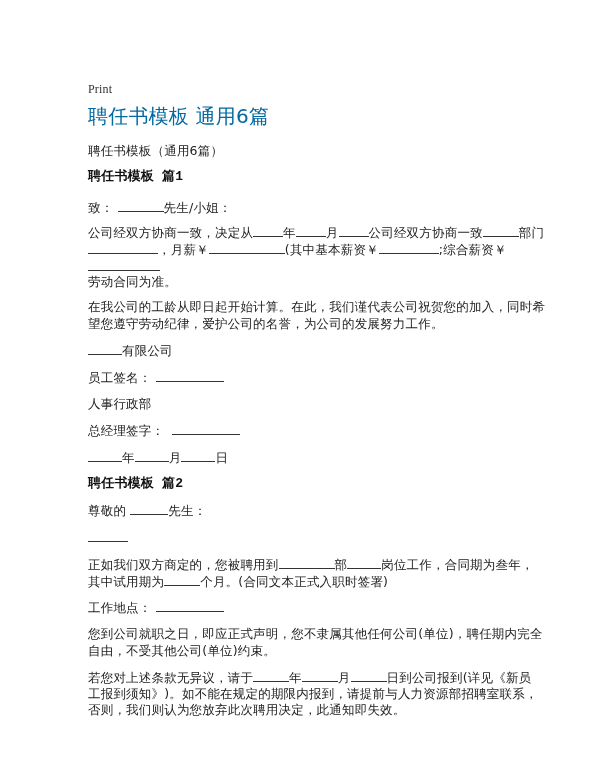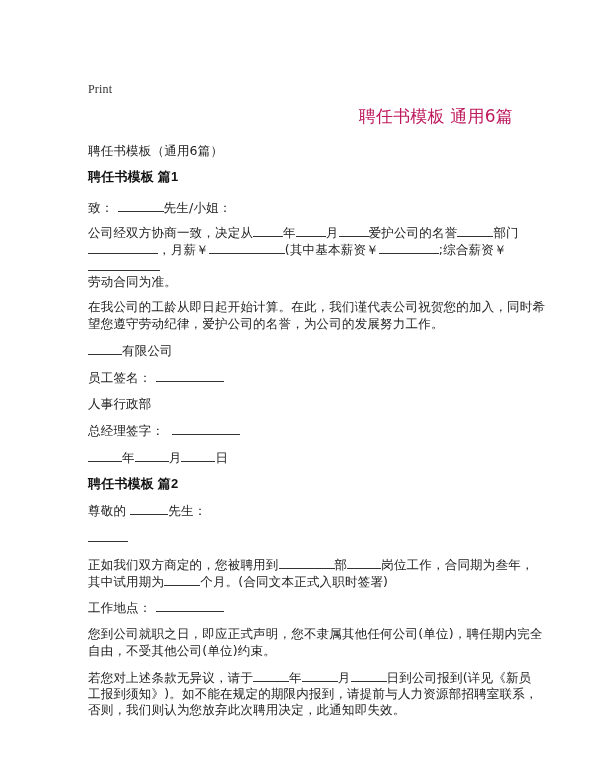--- a/index.html
+++ b/index.html
@@ -1,22 +1,22 @@
 <!DOCTYPE html>
 <html><head>
 <meta charset="utf-8">
 <style>
   html, body { margin: 0; padding: 0; background: #ffffff; }
   body { width: 600px; height: 776px; position: relative; overflow: hidden;
          font-family: "DejaVu Sans", "Liberation Sans", sans-serif; color: #222; }
   .page { position: absolute; left: 88px; top: 0; width: 425px; }
   .line { position: absolute; left: 0; font-size: 12.5px; line-height: 17px; white-space: nowrap; letter-spacing: 0.2px; margin-top: 11px; }
   .print { font-family: "Liberation Serif", serif; font-size: 12px; color: #333; }
-  .title { width: 425px; text-align: right; font-size: 17px; font-weight: normal; color: #be185d; }
-  .h { font-weight: bold; font-family: Liberation Sans, sans-serif; font-size: 13px; color: #111; }
+  .title { width: 425px; text-align: left; font-size: 20px; font-weight: normal; color: #0369a1; }
+  .h { font-weight: bold; font-family: Liberation Mono, monospace; font-size: 13px; color: #111; }
   .blank { display: inline-block; border-bottom: 1px solid #333; height: 13px; vertical-align: baseline; }
 </style>
 </head>
 <body>
 
 <div class="page">
 
   <div class="line print" style="top:70px;">Print</div>
 
   <div class="line title" style="top:97px;">聘任书模板 通用6篇</div>
@@ -24,21 +24,21 @@
   <div class="line" style="top:131px;">聘任书模板（通用6篇）</div>
 
   <div class="line h" style="top:157px;">聘任书模板 篇1</div>
 
   <div class="line" style="top:187px;">
     <span>致：</span>
     <span class="blank" style="width:46px;"></span><span>先生/小姐：</span>
   </div>
 
   <div class="line" style="top:212px;">
-    <span>公司经双方协商一致，决定从</span><span class="blank" style="width:30px;"></span><span>年</span><span class="blank" style="width:30px;"></span><span>月</span><span class="blank" style="width:30px;"></span><span>爱护公司的名誉</span><span class="blank" style="width:36px;"></span><span>部门</span>
+    <span>公司经双方协商一致，决定从</span><span class="blank" style="width:30px;"></span><span>年</span><span class="blank" style="width:30px;"></span><span>月</span><span class="blank" style="width:30px;"></span><span>公司经双方协商一致</span><span class="blank" style="width:36px;"></span><span>部门</span>
   </div>
 
   <div class="line" style="top:229px;">
     <span class="blank" style="width:70px;"></span><span>，月薪￥</span><span class="blank" style="width:76px;"></span><span>(其中基本薪资￥</span><span class="blank" style="width:60px;"></span><span>;综合薪资￥</span>
   </div>
 
   <div class="line" style="top:246px;">
     <span class="blank" style="width:72px;"></span>
   </div>
 

